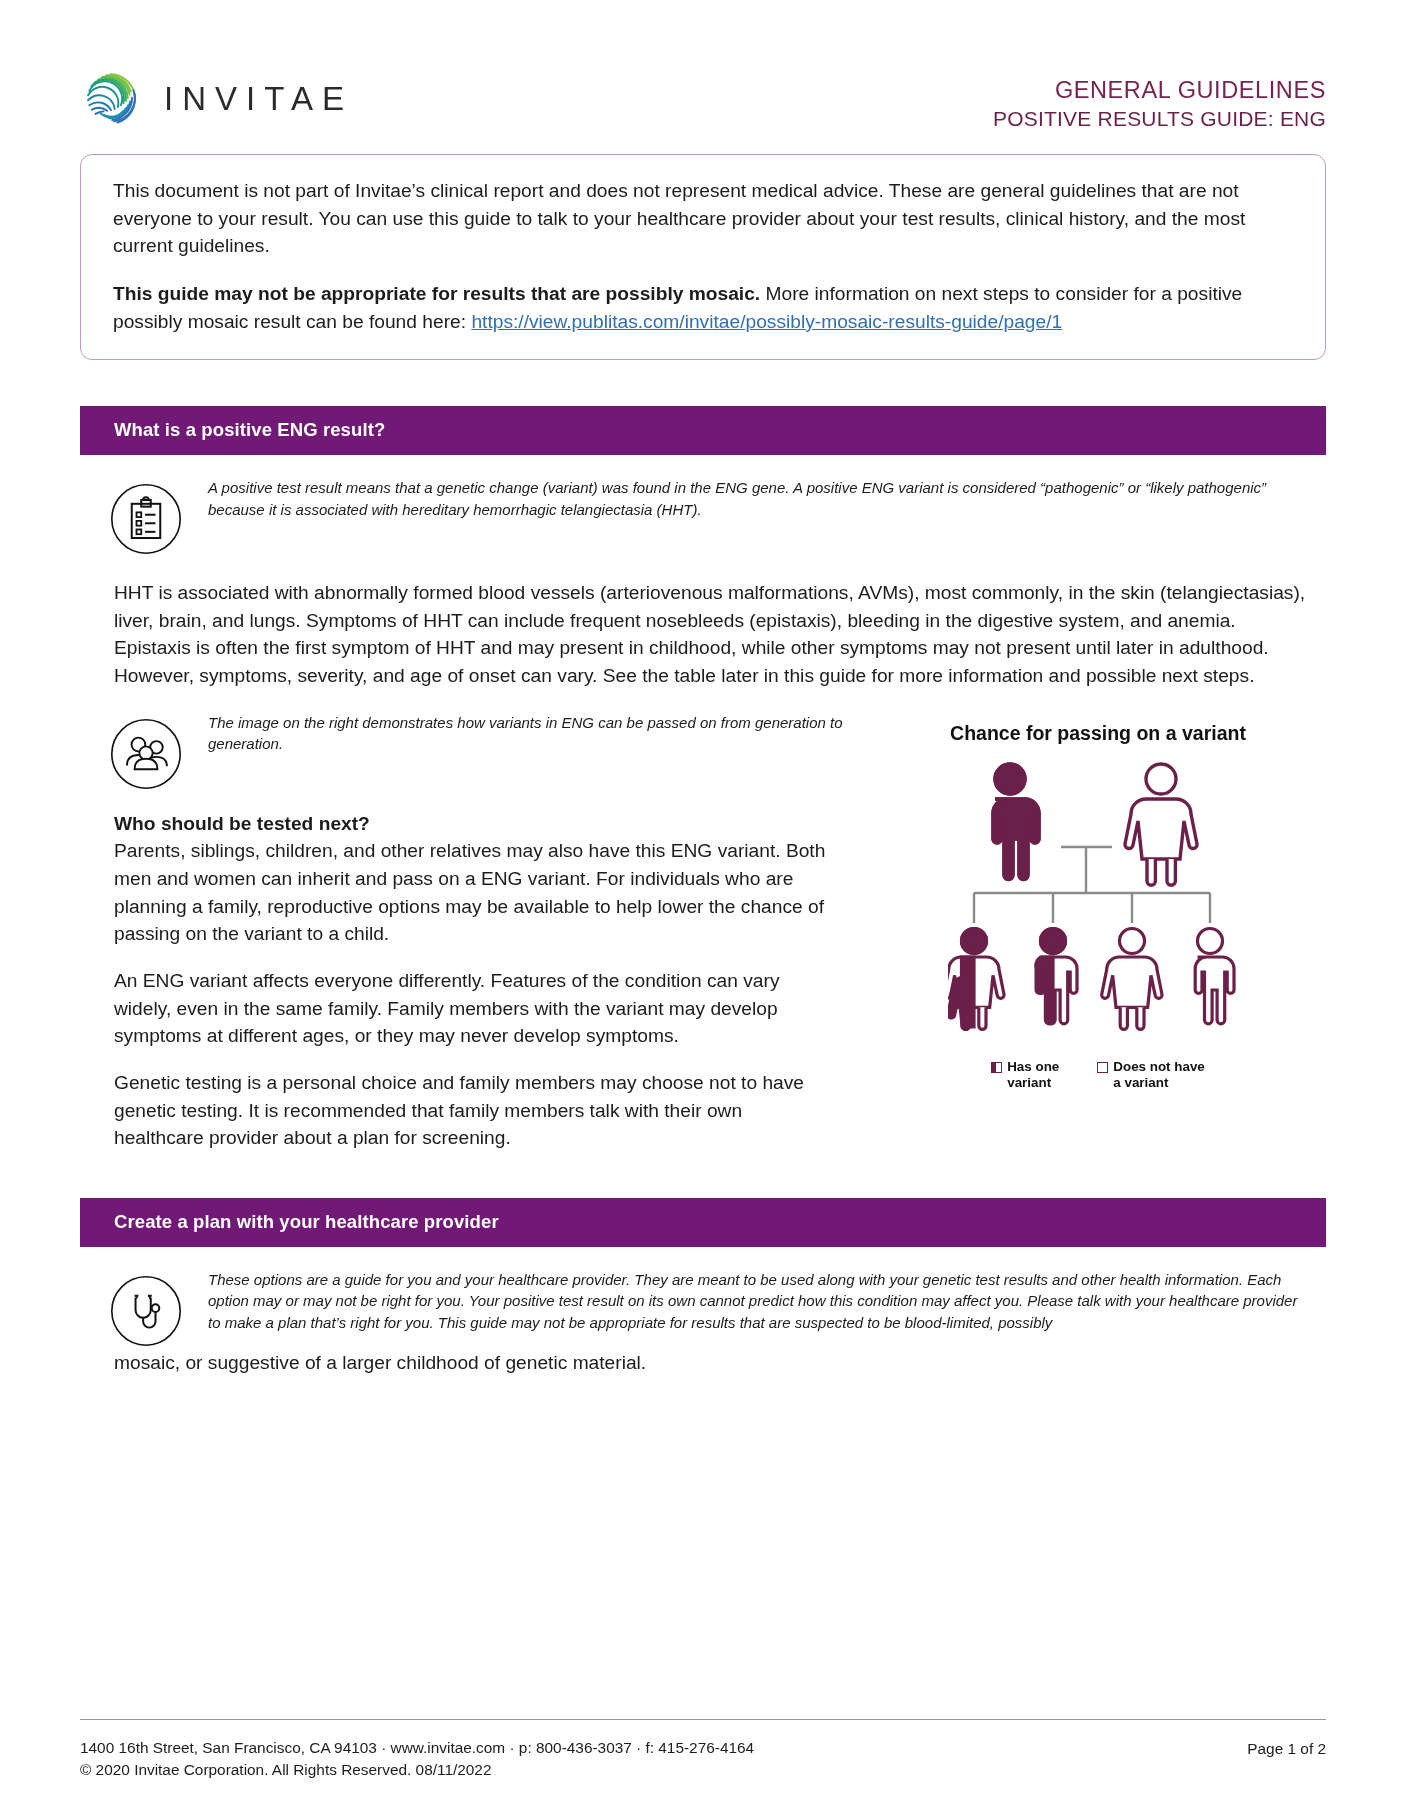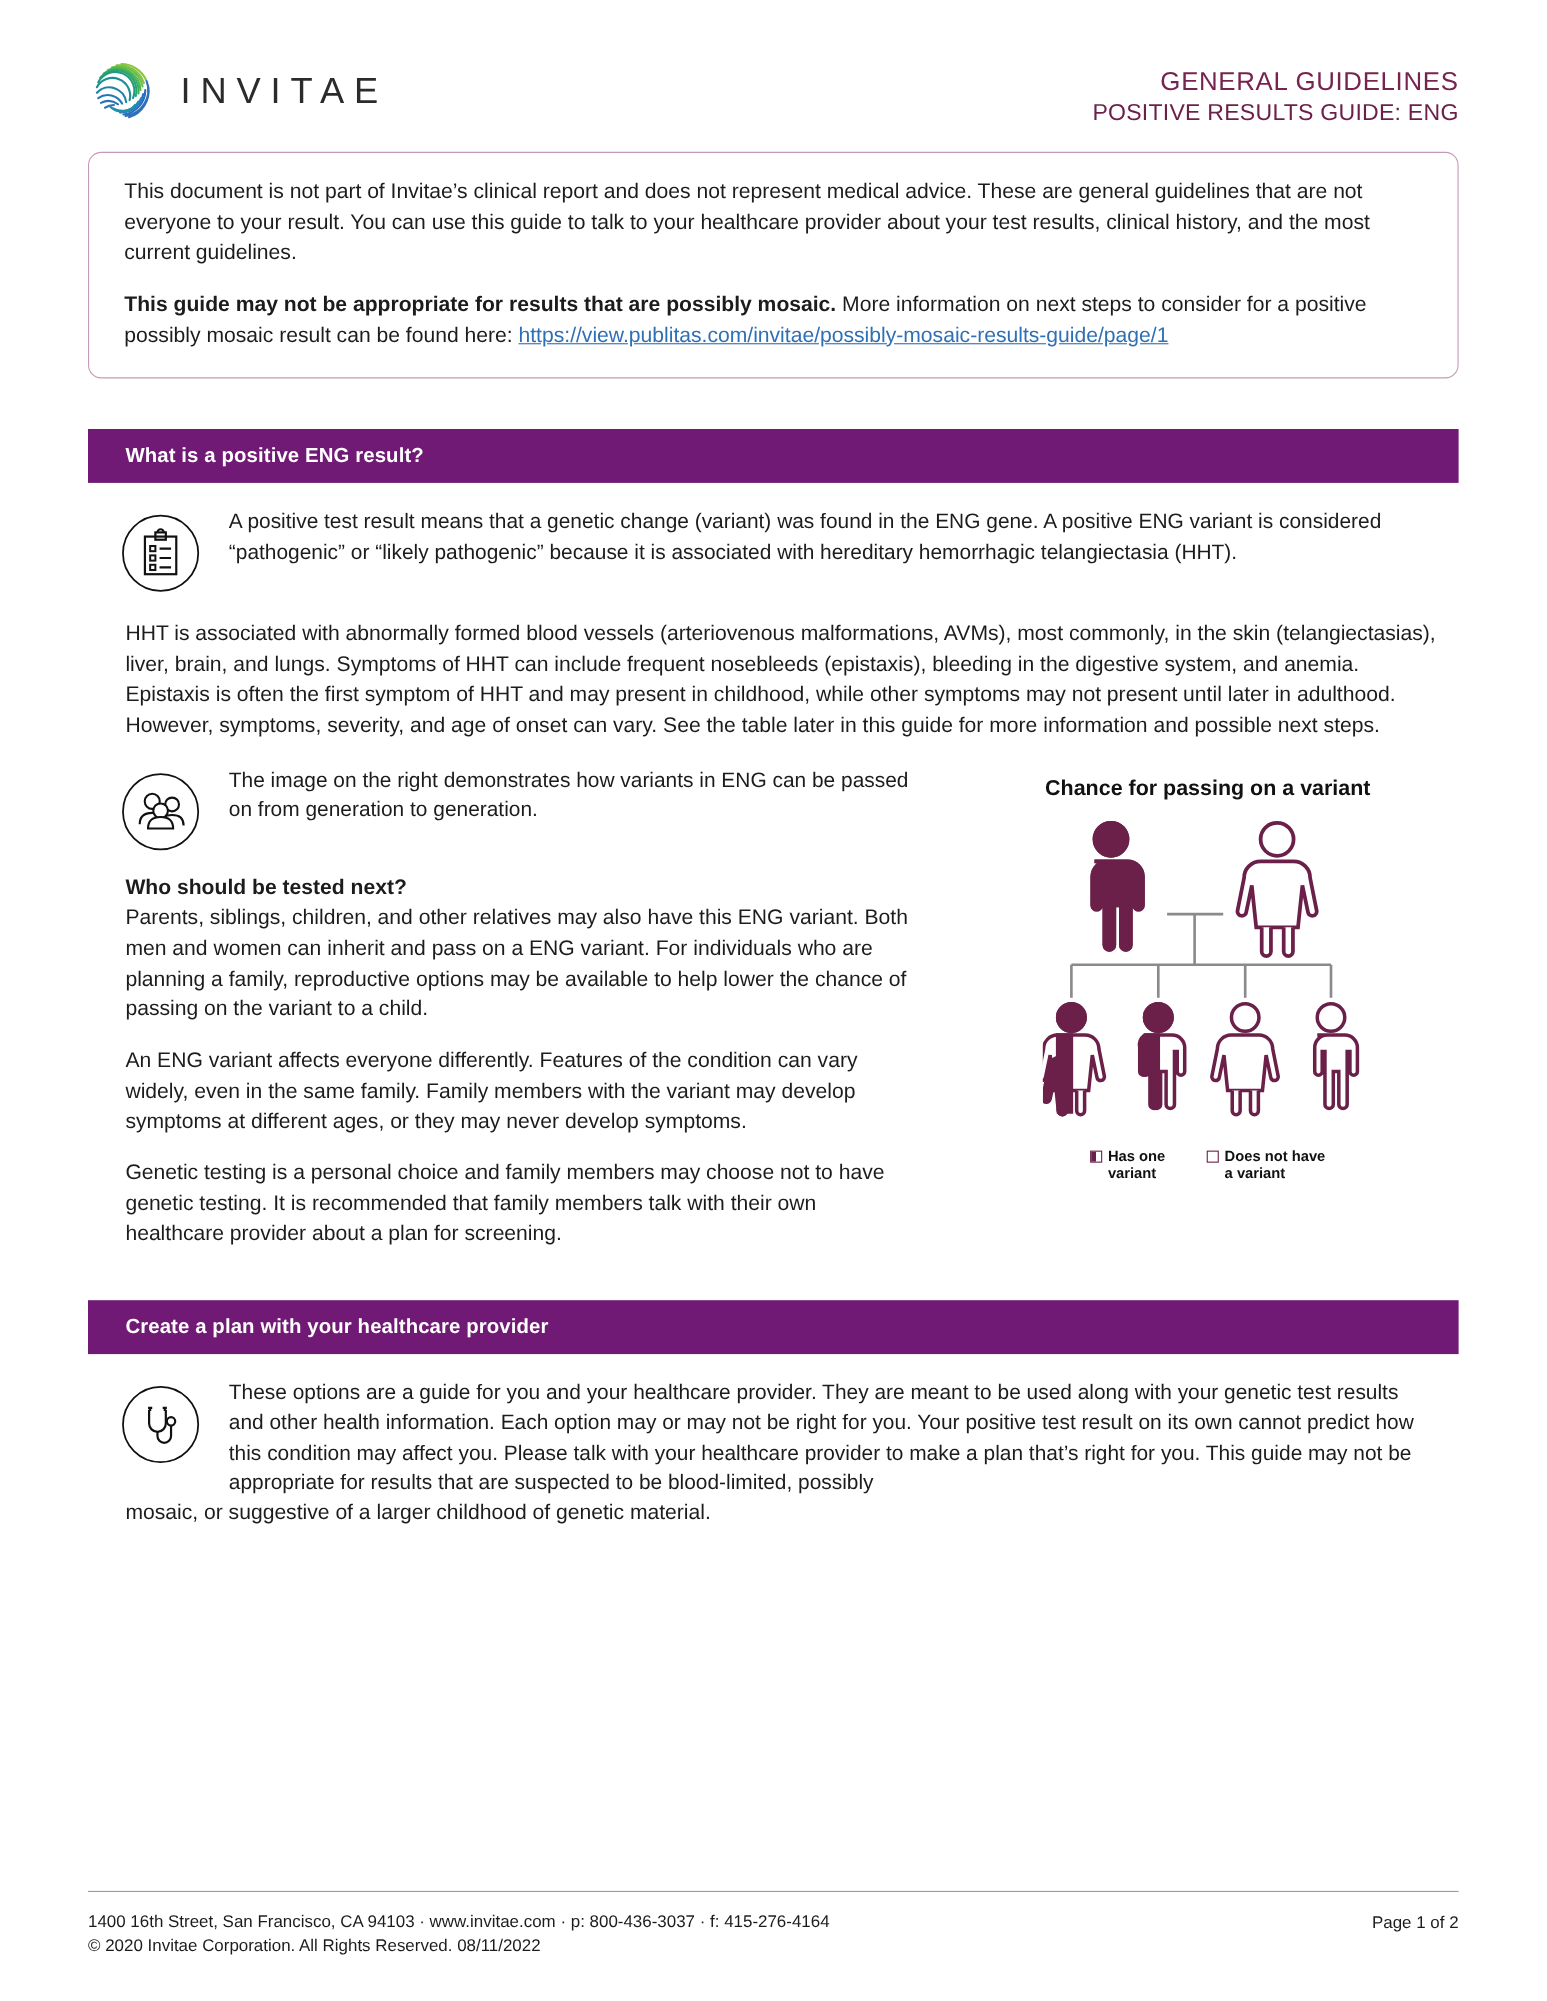--- a/index.html
+++ b/index.html
@@ -14,21 +14,21 @@
     color: #1a1a1a;
     width: 1406px;
     min-height: 1819px;
     position: relative;
     -webkit-font-smoothing: antialiased;
   }
 
   .page {
     width: 1406px;
     min-height: 1819px;
-    padding: 0 80px;
+    padding: 16px 80px;
     position: relative;
   }
 
   
   .header {
     display: flex;
     align-items: flex-start;
     justify-content: space-between;
     padding-top: 46px;
     height: 116px;
@@ -114,24 +114,25 @@
     width: 128px;
     flex: 0 0 128px;
     padding-left: 28px;
     padding-top: 4px;
   }
 
   .circle-icon { width: 76px; height: 76px; display: block; }
 
   .icon-text {
     flex: 1;
-    font-size: 19px;
+    font-size: 15px;
     line-height: 1.44;
     color: #1c1c1c;
     padding-right: 18px;
+    font-style: italic;
   }
 
   .plain-text {
     font-size: 19.2px;
     line-height: 1.44;
     color: #1c1c1c;
     padding: 0 18px 0 34px;
   }
 
   

